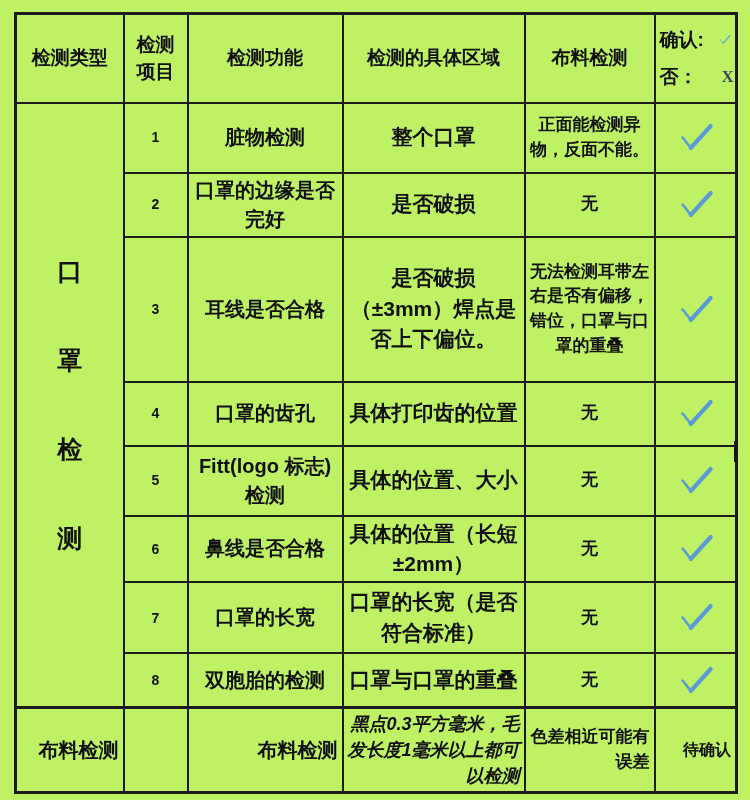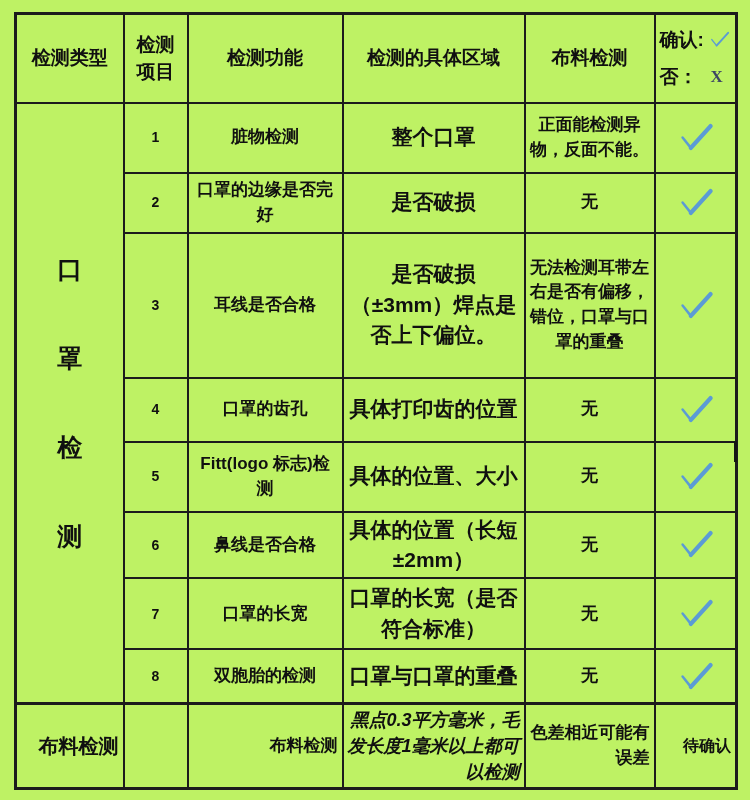--- a/index.html
+++ b/index.html
@@ -28,34 +28,34 @@
   .r-2{height:60px;}
   .r-3{height:145px;}
   .r-4{height:64px;}
   .r-5{height:70px;}
   .r-6{height:65px;}
   .r-7{height:71px;}
   .r-8{height:54px;}
   .r-fab{height:78px;}
   .r-fab td{border-top-width:3px;text-align:right;}
   .col-num{font-size:14px;}
-  .col-fn{font-size:17px;}
+  .col-fn{font-size:20px;}
   .col-area{font-size:21px;}
   .col-def{font-size:17px;}
   .cell-def-tall{line-height:1.9;}
   .fab-area{font-size:18px;line-height:1.35;font-style:italic;}
   .fab-type{font-size:20px;}
   .status-text{font-size:16px;}
   
   .vcell{vertical-align:middle;}
   .vstack{display:flex;flex-direction:column;align-items:center;justify-content:center;gap:64px;}
   .vchar{font-size:25px;font-weight:700;line-height:1;}
   
   .confirm{font-size:17px;padding:4px 5px;}
-  .cline{display:flex;align-items:center;justify-content:flex-start;gap:3px;white-space:nowrap;}
+  .cline{display:flex;align-items:center;justify-content:flex-start;gap:14px;white-space:nowrap;}
   .cline + .cline{margin-top:10px;}
   .xmark{
     font-family:"Liberation Serif","DejaVu Serif",serif;
     color:#3d4663;font-size:17px;font-weight:700;margin-left:10px;
   }
   .checksvg{display:block;margin:0 auto;}
   .checksvg .thin{stroke:#5B9BD5;stroke-width:2.4;fill:none;stroke-linecap:round;}
   .checksvg .thick{stroke:#5B9BD5;stroke-width:4.2;fill:none;stroke-linecap:round;}
   .checksvg.small .thin{stroke-width:2;}
   .checksvg.small .thick{stroke-width:3.2;}

